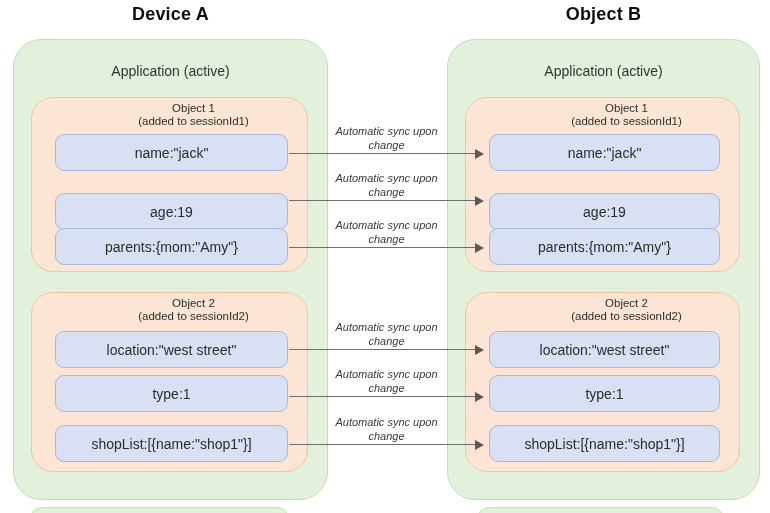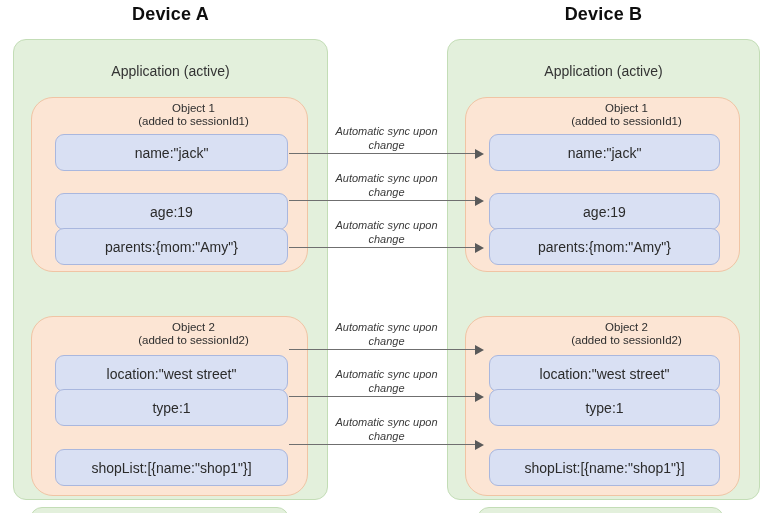--- a/index.html
+++ b/index.html
@@ -9,44 +9,44 @@
   }
   .device{position:absolute;top:0;}
   #devA{left:13px;width:315px;}
   #devB{left:447px;width:313px;}
   .dev-title{
     position:absolute;top:4px;left:0;right:0;margin:0;text-align:center;
     font-size:18px;font-weight:bold;color:#0e0e0e;letter-spacing:.2px;
   }
   .app-box{
     position:absolute;top:39px;left:0;right:0;height:459px;
-    background:#e3f0dc;border:1px solid #c3ddb6;border-radius:13px;
+    background:#e3f0dc;border:1px solid #c3ddb6;border-radius:28px;
   }
   .app-label{
     position:absolute;top:23px;left:0;right:0;text-align:center;
     font-size:14px;color:#333333;
   }
   .obj{
     position:absolute;left:17px;right:19px;
     background:#fce5d4;border:1px solid #f0c4a4;border-radius:22px;
   }
   .obj1{top:57px;height:173px;}
-  .obj2{top:252px;height:178px;margin-top:24px;}
+  .obj2{top:252px;height:178px;}
   .obj-head{
     position:absolute;top:4px;left:0;right:0;text-align:center;
     font-size:11.5px;line-height:13px;color:#2e2e2e;padding-left:48px;
   }
   .field{
     position:absolute;left:23px;right:19px;height:37px;box-sizing:border-box;
     background:#d9e0f3;border:1px solid #a9b7de;border-radius:9px;
     display:flex;align-items:center;justify-content:center;
     font-size:14px;color:#2b2b2b;white-space:nowrap;
   }
   .f1{top:36px}.f2{top:95px}.f3{top:130px}
-  .obj2 .f1{top:38px}.obj2 .f2{top:72px}.obj2 .f3{top:132px}
+  .obj2 .f1{top:38px}.obj2 .f2{top:82px}.obj2 .f3{top:132px}
   .arrow{position:absolute;left:289px;width:195px;height:0;}
   .arrow-line{
     position:absolute;left:0;top:0;width:188px;height:0;
     border-top:1.5px solid #6f6f6f;
   }
   .arrow-head{
     position:absolute;right:0;top:-4.5px;width:0;height:0;
     border-left:9px solid #5a5a5a;
     border-top:5px solid transparent;border-bottom:5px solid transparent;
   }
@@ -87,21 +87,21 @@
           <div>(added to sessionId2)</div>
         </div>
         <div class="field f1">location:"west street"</div>
         <div class="field f2">type:1</div>
         <div class="field f3">shopList:[{name:"shop1"}]</div>
       </div>
     </div>
   </section>
 
   <section class="device" id="devB">
-    <h2 class="dev-title">Device B</h2>
+    <h2 class="dev-title">Object B</h2>
     <div class="app-box">
       <div class="app-label">Application (active)</div>
 
       <div class="obj obj1">
         <div class="obj-head">
           <div>Object 1</div>
           <div>(added to sessionId1)</div>
         </div>
         <div class="field f1">name:"jack"</div>
         <div class="field f2">age:19</div>

